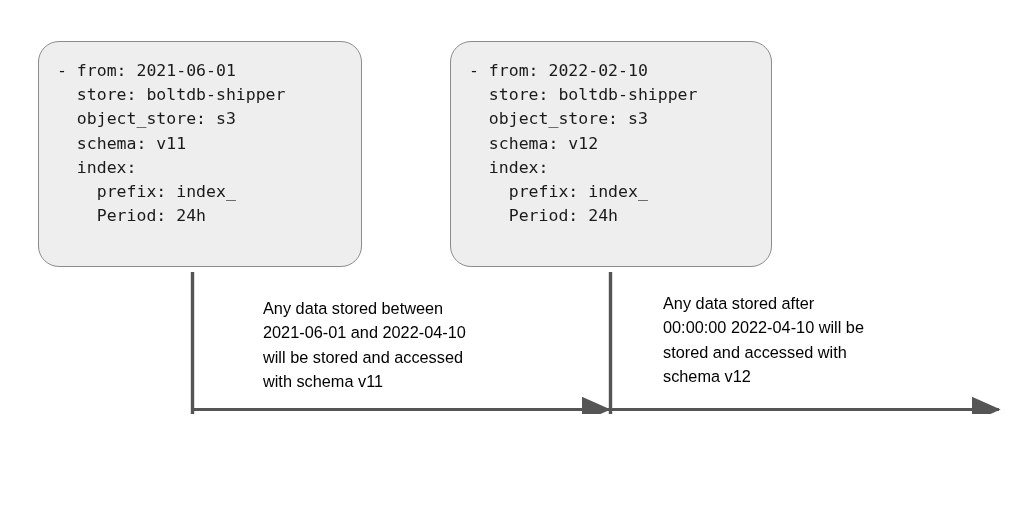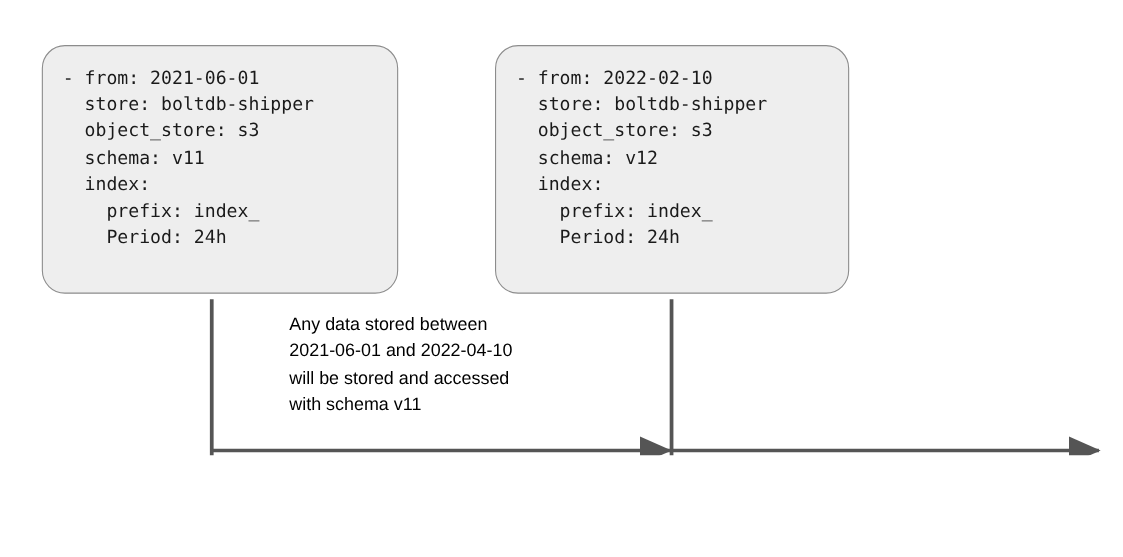--- a/index.html
+++ b/index.html
@@ -67,21 +67,21 @@
     position: absolute;
     margin: 0;
     font-family: "Liberation Sans", sans-serif;
     font-size: 16.3px;
     line-height: 24.3px;
     color: #000000;
     white-space: pre-line;
   }
   #annotation-left {
     left: 263px;
-    top: 283px;
+    top: 296px;
     width: 290px;
   }
   #annotation-right {
     left: 663px;
     top: 291px;
     width: 300px;
   }
 </style>
 </head>
 <body>
@@ -122,14 +122,18 @@
   index:
     prefix: index_
     Period: 24h</pre>
   </div>
 
   <p class="annotation" id="annotation-left">Any data stored between
 2021-06-01 and 2022-04-10
 will be stored and accessed
 with schema v11</p>
 
+  <p class="annotation" id="annotation-right">Any data stored after
+00:00:00 2022-04-10 will be
+stored and accessed with
+schema v12</p>
 
 </div>
 
 </body></html>

